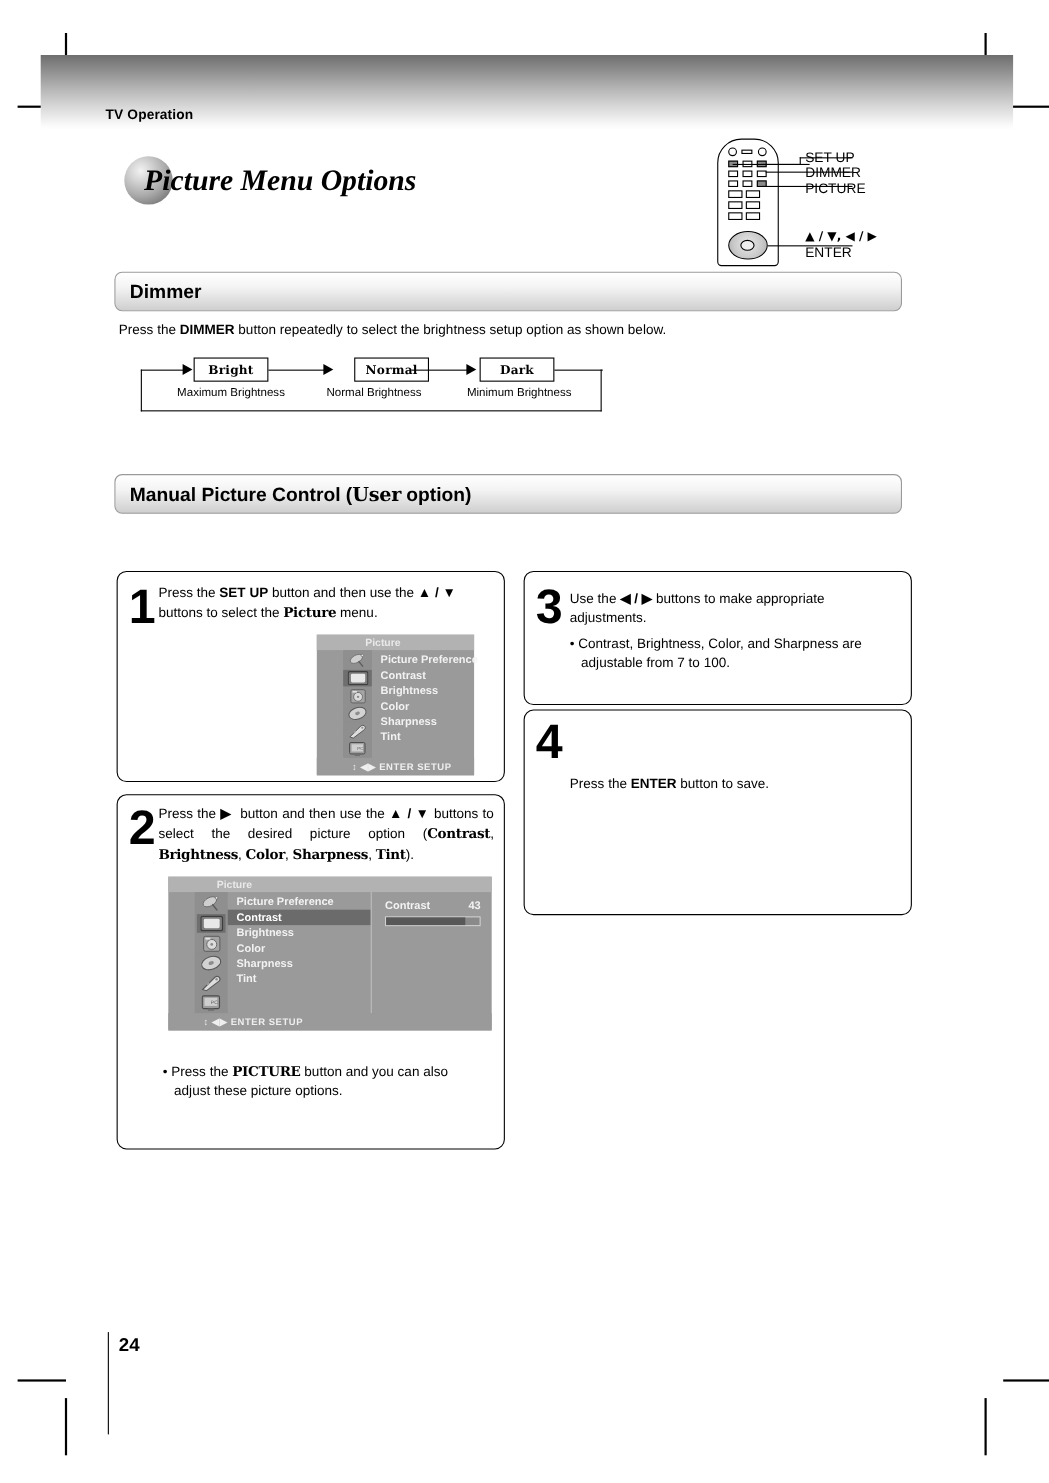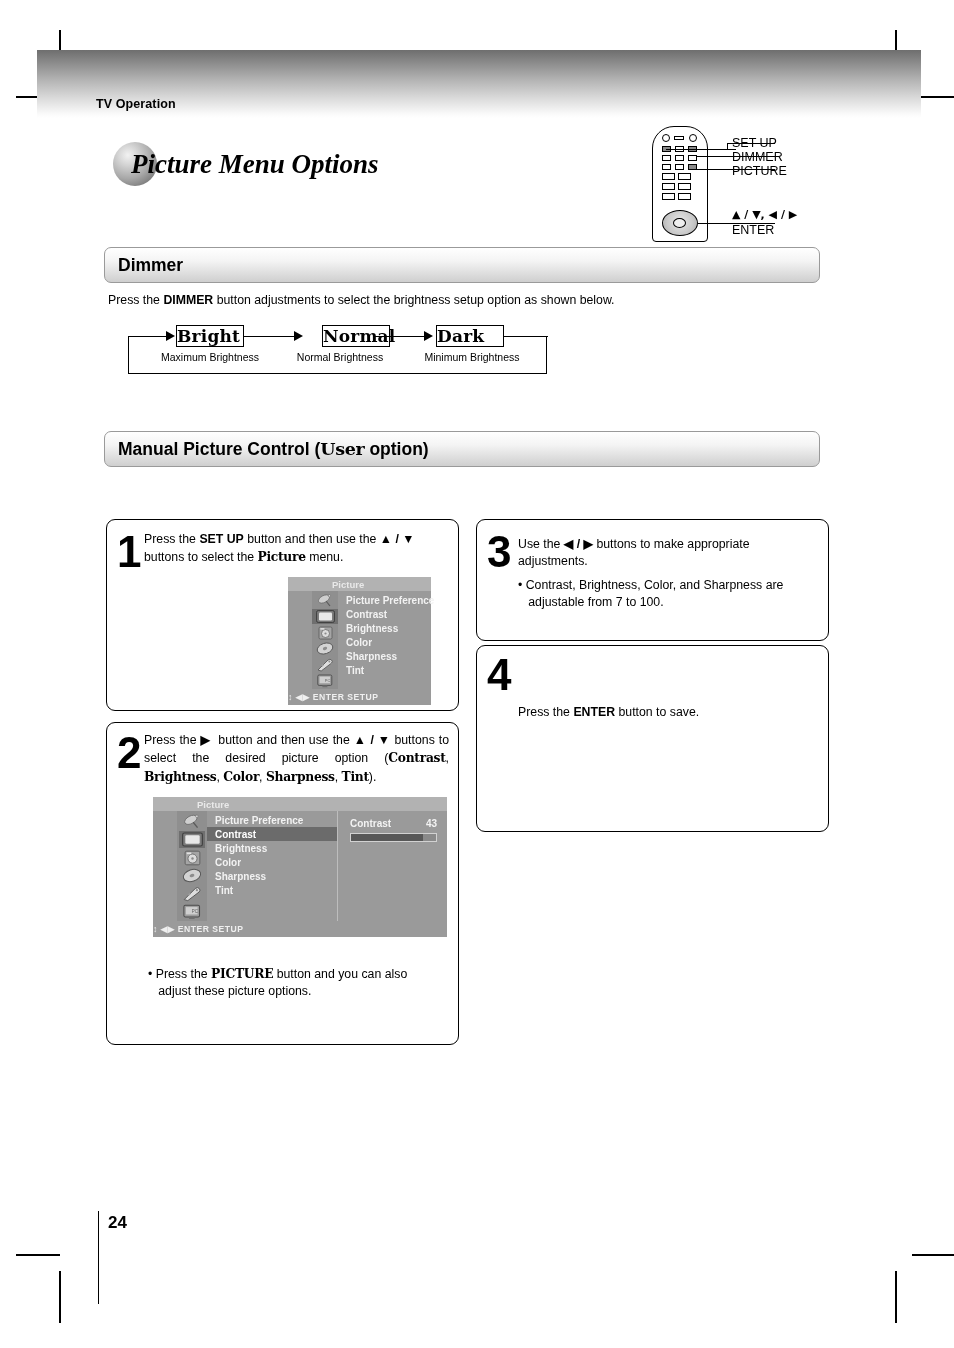--- a/index.html
+++ b/index.html
@@ -119,23 +119,23 @@
     color: #000;
     line-height: 1.45;
   }
   b, strong { font-weight: bold; }
 
   
   .flow { position: absolute; left: 128px; top: 325px; width: 425px; height: 50px; }
   .fbox {
     position: absolute; top: 0;
     border: 1.4px solid #000; background: #fff;
-    height: 22px; display: flex; align-items: center; justify-content: flex-start;
+    height: 22px; display: flex; align-items: center; justify-content: center;
     font-family: "DejaVu Serif", serif;
-    font-weight: bold; font-size: 17px;
+    font-weight: bold; font-size: 11px;
     letter-spacing: 0.2px;
   }
   .fcap {
     position: absolute; top: 26px;
     font-size: 10.5px; color: #000; text-align: center;
     white-space: nowrap;
   }
   .fline { position: absolute; background: #000; height: 1.3px; top: 10.5px; }
   .fhead {
     position: absolute; top: 5.5px;
@@ -213,21 +213,21 @@
   .osd-item.hl { background: #6b6b6b; color: #ffffff; }
   .osd-foot {
     height: 15px;
     background: #9a9a9a;
     font-size: 8.6px;
     font-weight: bold;
     color: #efefef;
     display: flex; align-items: center;
     letter-spacing: 0.5px;
   }
-  .osd-foot .fpad { }
+  .osd-foot .fpad { padding-left: 32px; }
   .osd-right {
     border-left: 1.2px solid #bdbdbd;
     flex: 1;
     padding: 7px 10px 0 12px;
   }
   .osd-rrow {
     display: flex; justify-content: space-between;
     font-size: 10px; font-weight: bold; color: #f3f3f3;
     margin-bottom: 4px;
   }
@@ -322,21 +322,21 @@
     <div class="rlabel" style="left:80px; top:38px;">PICTURE</div>
     <div class="rlabel arrow-glyph" style="left:80px; top:82px; font-weight:bold;">▲ / ▼, ◀ / ▶</div>
     <div class="rlabel" style="left:80px; top:97px;">ENTER</div>
   </div>
 
   <div class="band" style="top:247px;">
     <div class="band-text">Dimmer</div>
   </div>
 
   <div class="para" style="left:108px; top:292px; width:720px;">
-    <span>Press the </span><b>DIMMER</b><span> button adjustments to select the brightness setup option as shown below.</span>
+    <span>Press the </span><b>DIMMER</b><span> button repeatedly to select the brightness setup option as shown below.</span>
   </div>
 
   <div class="flow">
     <div class="fline" style="left:0px; width:40px;"></div>
     <div class="fhead" style="left:38px;"></div>
     <div class="fbox" style="left:48px; width:68px;">
       <span>Bright</span>
     </div>
     <div class="fcap" style="left:20px; width:124px;">Maximum Brightness</div>
 

